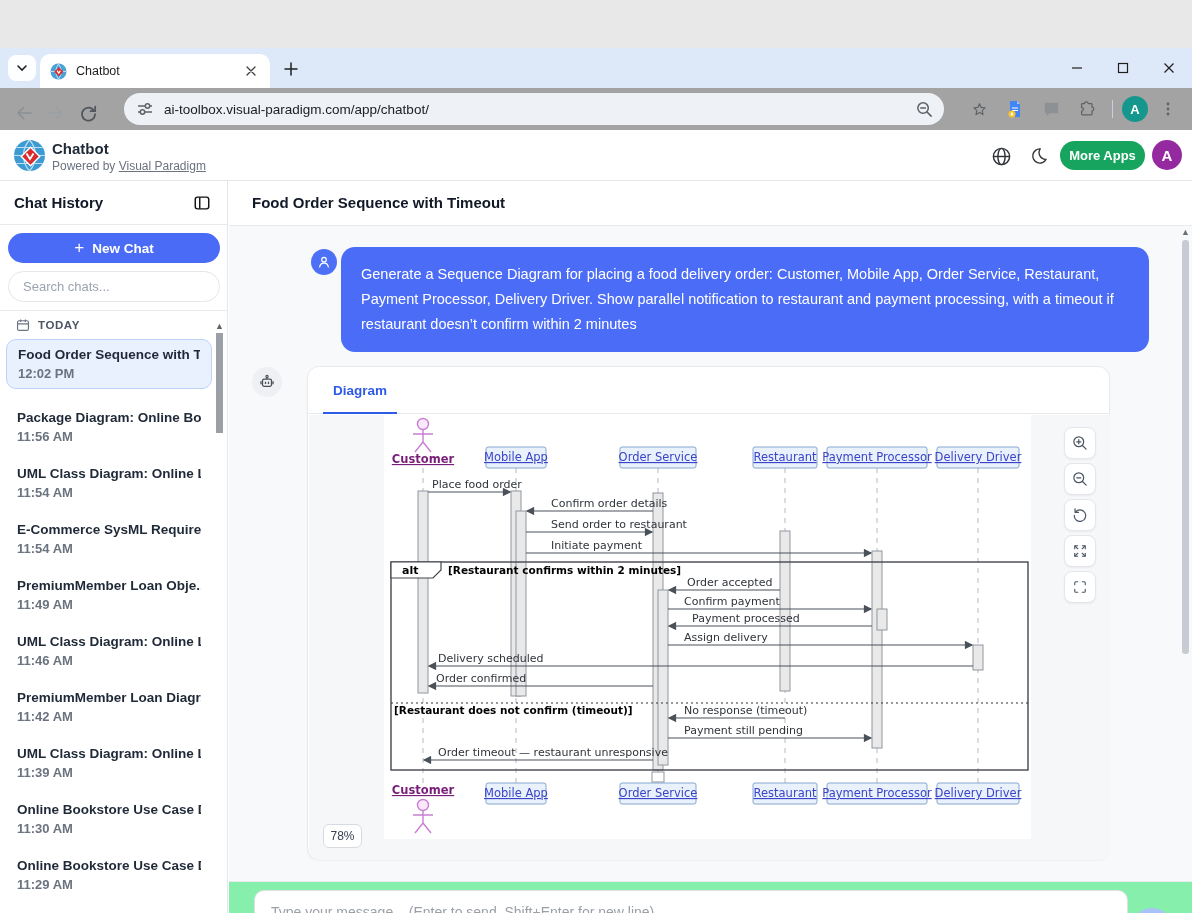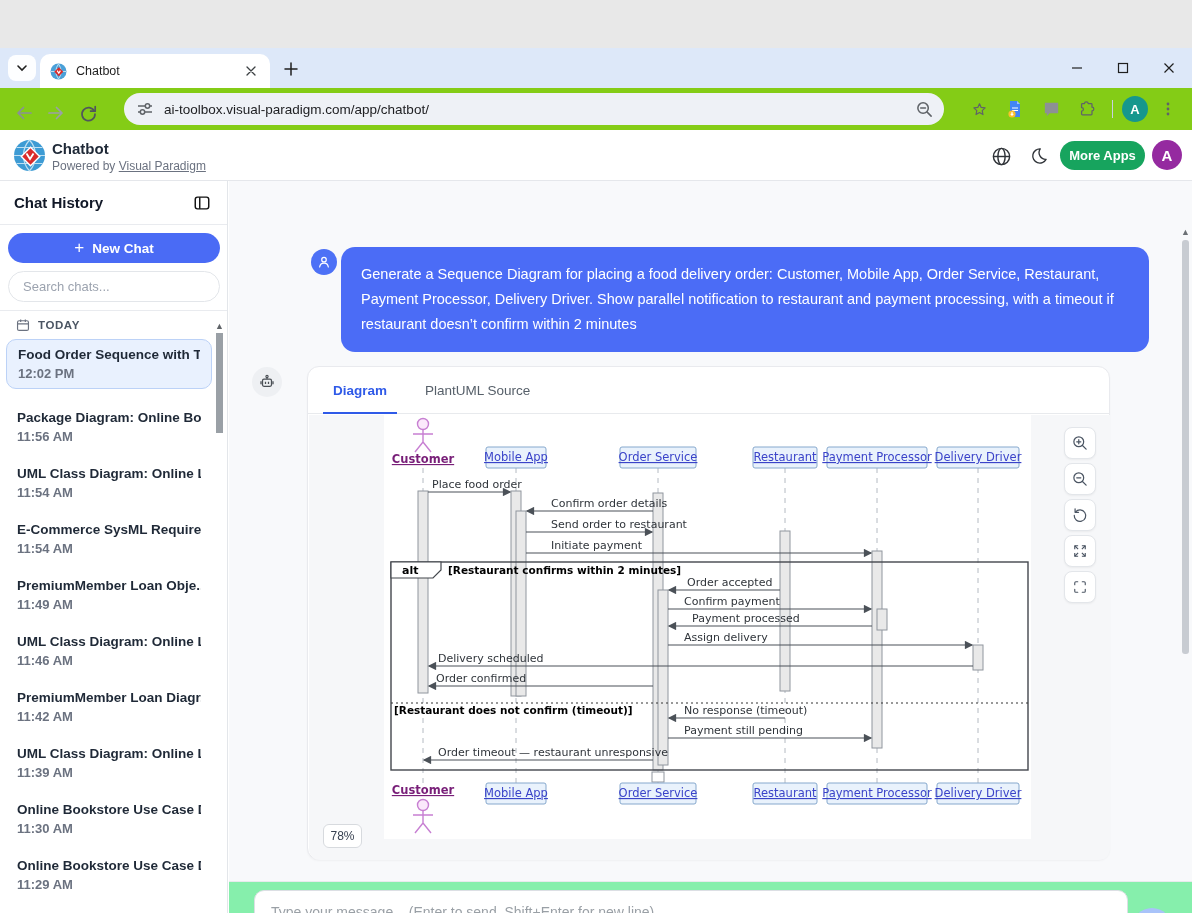--- a/index.html
+++ b/index.html
@@ -9,21 +9,21 @@
   
   .tabstrip { position:absolute; left:0; top:0; width:1192px; height:40px; background:#dde8f9; }
   .tab-chevron-btn { position:absolute; left:8px; top:7px; width:28px; height:26px; background:#fdfeff; border-radius:8px; display:flex; align-items:center; justify-content:center; cursor:pointer; }
   .tab { position:absolute; left:40px; top:6px; width:230px; height:34px; background:#ffffff; border-radius:10px 10px 0 0; display:flex; align-items:center; padding:0 10px; }
   .tab-title { font-size:12.5px; color:#1f1f1f; margin-left:9px; flex:1; }
   .tab-close { width:18px; height:18px; border-radius:50%; display:flex; align-items:center; justify-content:center; cursor:pointer; }
   .newtab-btn { position:absolute; left:280px; top:10px; width:22px; height:22px; display:flex; align-items:center; justify-content:center; cursor:pointer; }
   .win-controls { position:absolute; right:0; top:0; height:40px; display:flex; }
   .win-btn { width:46px; height:40px; display:flex; align-items:center; justify-content:center; cursor:pointer; }
 
-  .toolbar { position:absolute; left:0; top:40px; width:1192px; height:51px; background:#84cc16; border-bottom:1px solid #e9edf3; display:flex; align-items:center; }
+  .toolbar { position:absolute; left:0; top:40px; width:1192px; height:51px; background:#a3a3a3; border-bottom:1px solid #e9edf3; display:flex; align-items:center; }
   .nav-ico { width:32px; height:32px; display:flex; align-items:center; justify-content:center; border-radius:50%; cursor:pointer; flex:0 0 auto; }
   .urlbar { position:absolute; left:124px; top:5px; width:820px; height:32px; background:#eef1f6; border-radius:16px; display:flex; align-items:center; padding:0 10px 0 12px; }
   .url-text { font-size:13.5px; color:#202124; margin-left:10px; flex:1; white-space:nowrap; overflow:hidden; }
   .toolbar-right { position:absolute; right:8px; top:5px; height:32px; display:flex; align-items:center; gap:4px; }
   .chrome-avatar { width:26px; height:26px; border-radius:50%; background:#16978d; color:#fff; font-size:13px; font-weight:bold; display:flex; align-items:center; justify-content:center; cursor:pointer; }
   .tb-sep { width:1px; height:18px; background:#c8d0e0; margin:0 5px; }
 
   
   .appheader { position:absolute; left:0; top:82px; width:1192px; height:51px; background:#fff; border-bottom:1px solid #e5e7eb; }
   .app-logo { position:absolute; left:13px; top:9px; }
@@ -296,20 +296,23 @@
           <div class="chat-item-title">Online Bookstore Use Case D...</div>
           <div class="chat-item-time">11:29 AM</div>
         </div>
       </div>
     <div class="sb-scroll-up">▲</div>
     <div class="sb-scroll-thumb"></div>
     <div class="sb-scroll-down">▼</div>
   </div>
 
   <div class="main">
+    <div class="page-titlebar">
+      <div class="page-title">Food Order Sequence with Timeout</div>
+    </div>
 
     <div class="chat-scroll">
       <div class="user-avatar">
         <svg width="16" height="16" viewBox="0 0 24 24">
             <circle cx="12" cy="8.5" r="3.4" fill="none" stroke="#fff" stroke-width="1.8"></circle>
             <path d="M5.5 19.5c.6-4 3.2-5.8 6.5-5.8s5.9 1.8 6.5 5.8" fill="none" stroke="#fff" stroke-width="1.8" stroke-linecap="round"></path>
           </svg>
       </div>
       <div class="user-bubble">Generate a Sequence Diagram for placing a food delivery order: Customer, Mobile App, Order Service, Restaurant, Payment Processor, Delivery Driver. Show parallel notification to restaurant and payment processing, with a timeout if restaurant doesn’t confirm within 2 minutes</div>
 
@@ -319,21 +322,20 @@
           <path d="M12 6.2v2" stroke="#4a4f55" stroke-width="1.5"></path>
           <rect x="6" y="8.2" width="12" height="9.5" rx="2" fill="none" stroke="#4a4f55" stroke-width="1.7"></rect>
           <path d="M10 11.5v3M14 11.5v3" stroke="#4a4f55" stroke-width="1.7"></path>
           <path d="M4 11v4M20 11v4" stroke="#4a4f55" stroke-width="1.7"></path>
         </svg>
       </div>
 
       <div class="card">
         <div class="card-tabs">
           <div class="card-tab active">Diagram</div>
-          <div class="card-tab">PlantUML Source</div>
         </div>
         <div class="viewport">
           <div class="diagram-white"><svg width="647" height="424" viewBox="0 0 647 424">
                 <defs>
                   <marker id="arr" viewBox="0 0 10 10" refX="8.5" refY="5" markerWidth="8" markerHeight="7" orient="auto-start-reverse">
                     <path d="M0 0L10 5L0 10z" fill="#4b5158"></path>
                   </marker>
                 </defs>
                 <line x1="39" y1="53" x2="39" y2="368" stroke="#b4bac2" stroke-width="1" stroke-dasharray="5,5"></line>
                 <line x1="132" y1="53" x2="132" y2="368" stroke="#b4bac2" stroke-width="1" stroke-dasharray="5,5"></line>

